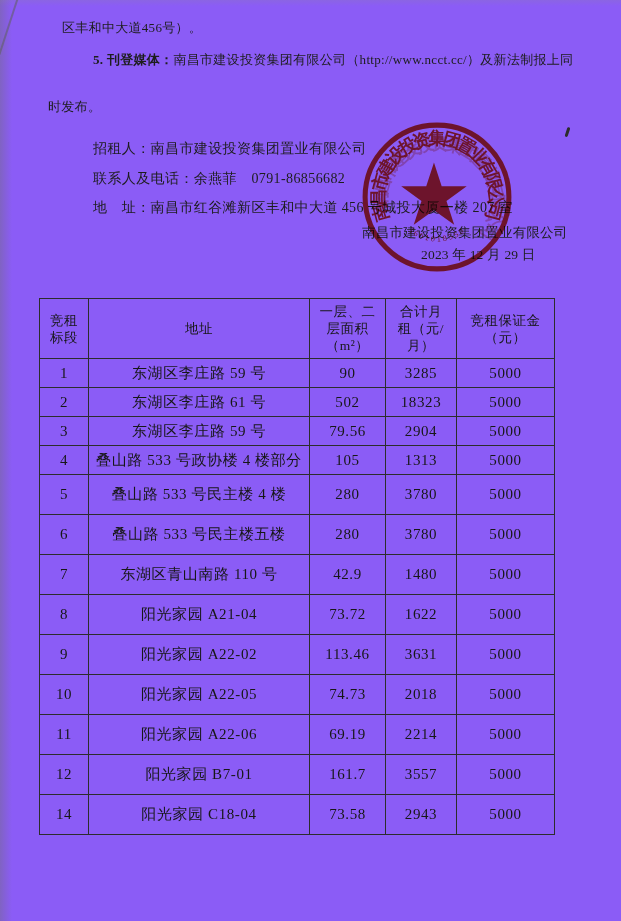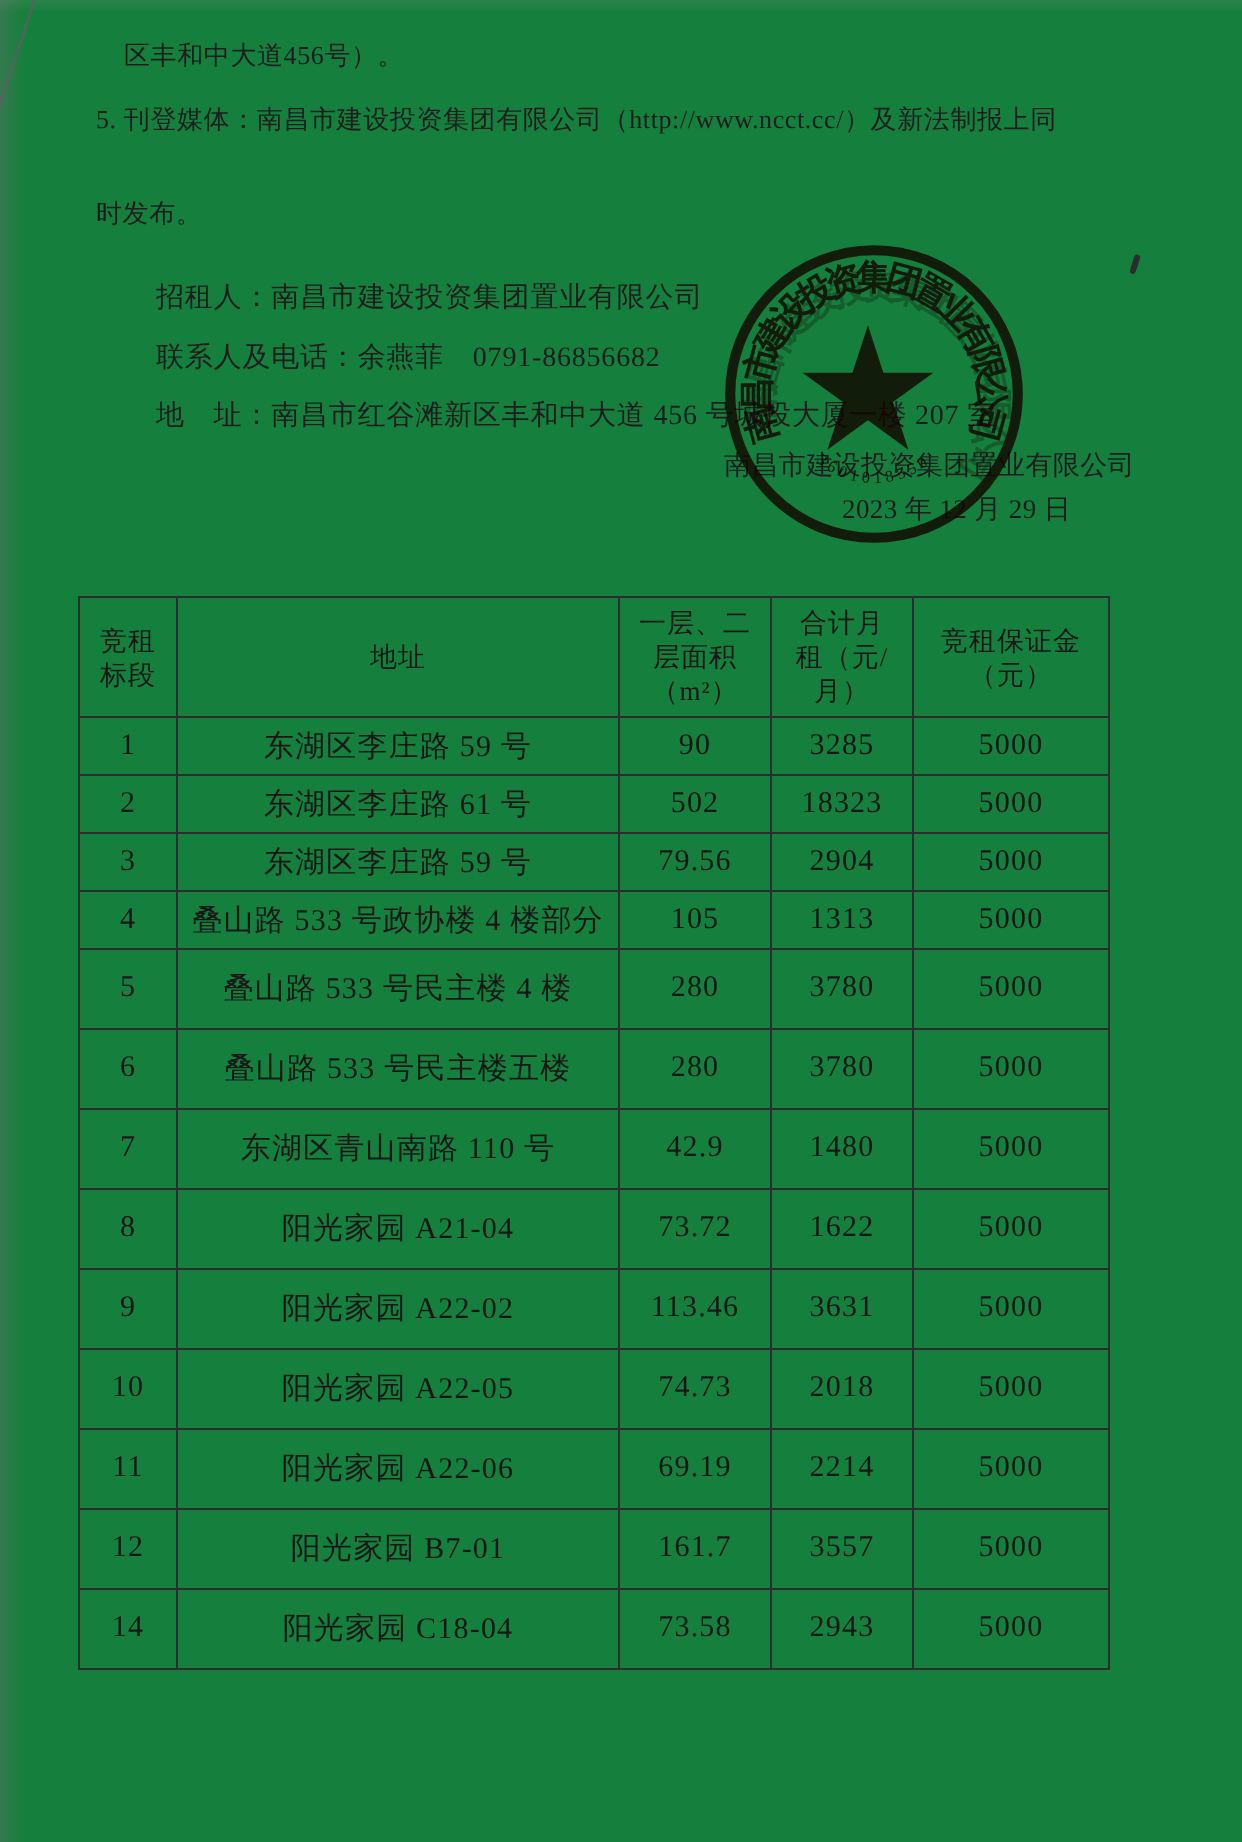--- a/index.html
+++ b/index.html
@@ -1,19 +1,19 @@
 <!DOCTYPE html>
 <html style="--stamp: #c4261b;"><head>
 <meta charset="utf-8">
 <style>
   :root{ --stamp:#c4261b; }
   html,body{ margin:0; padding:0; background:#ffffff; }
   .page{
     position:relative; width:621px; height:921px; overflow:hidden;
-    background:#15803d;
+    background:#8b5cf6;
     font-family:"Liberation Serif","DejaVu Serif",serif;
     color:#1d1d1d;
   }
   
   .scan-edge-left{
     position:absolute; left:0; top:0; width:12px; height:100%;
     background:linear-gradient(90deg, rgba(110,110,110,.38), rgba(110,110,110,0));
     pointer-events:none;
   }
   .scan-edge-top{
@@ -27,23 +27,23 @@
   }
   .ink-mark{
     position:absolute; left:566px; top:127px; width:2.5px; height:10px;
     background:#2c2c2c; border-radius:2px; transform:rotate(18deg);
   }
   
   .p{ position:absolute; font-size:13px; letter-spacing:.3px; white-space:nowrap; }
   .p1{ left:62px; top:19px; }
   .p2{ left:48px; top:51px; }
   .p3{ left:48px; top:98px; }
-  .bold{ font-weight:normal; }
-  
-  .contact{ position:absolute; left:78px; font-size:14px; letter-spacing:.4px; white-space:nowrap; }
+  .bold{ font-weight:bold;margin-left:45px; }
+  
+  .contact{ position:absolute; left:93px; font-size:14px; letter-spacing:.4px; white-space:nowrap; }
   .c1{ top:140px; } .c2{ top:170px;text-align:center; } .c3{ top:199px; }
   
   .sig{ position:absolute; font-size:13.5px; letter-spacing:.2px; white-space:nowrap; }
   .sig-company{ left:362px; top:224px; }
   .sig-date{ left:421px; top:246px; }
   
   .stamp{
     position:absolute; left:356px; top:116px; width:162px; height:162px;
     mix-blend-mode:multiply; opacity:.92; pointer-events:none;
   }

